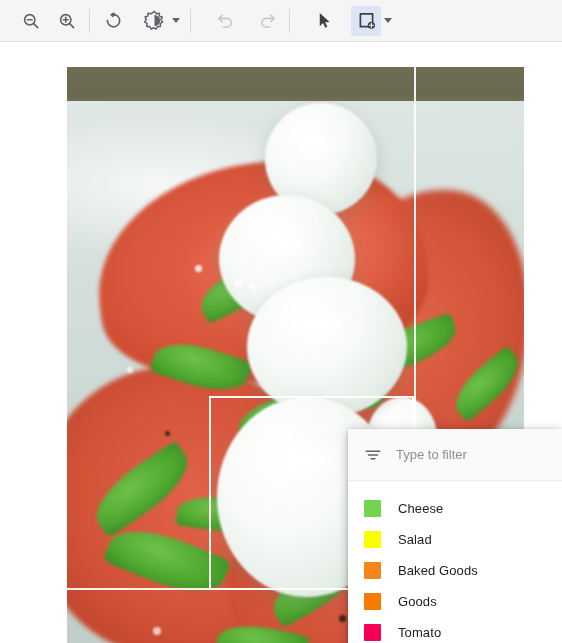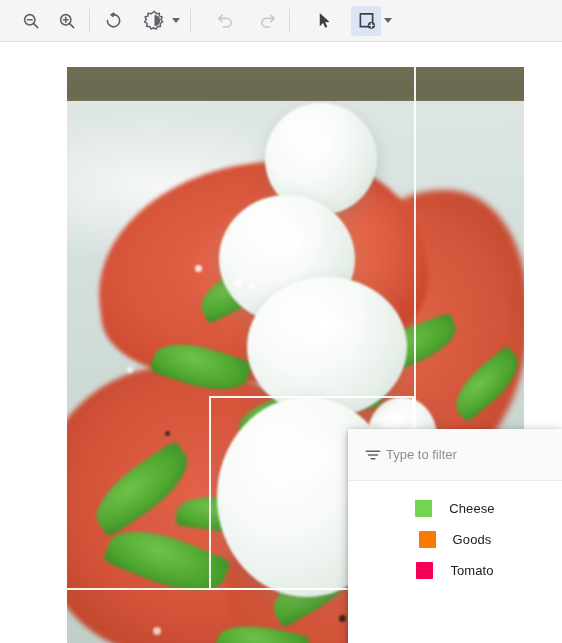--- a/index.html
+++ b/index.html
@@ -226,38 +226,37 @@
     display: flex;
     align-items: center;
     padding: 0 0 0 16px;
     box-sizing: border-box;
   }
   #filter-icon { width: 18px; height: 18px; flex: 0 0 18px; }
   #filter-input {
     border: none;
     outline: none;
     background: transparent;
-    margin-left: 4px;
+    margin-left: 14px;
     font-family: "Liberation Sans", sans-serif;
     font-size: 13px;
     color: #3c4043;
     width: 150px;
     padding: 0;
   }
   #filter-input::placeholder { color: #8b8f93; }
   #legend-list {
     padding: 12px 0 6px 0;
   }
   .legend-row {
     display: flex;
     align-items: center;
     height: 31px;
     padding: 0 16px;
     cursor: pointer;
-    justify-content: center;
   }
   .legend-swatch {
     width: 17px;
     height: 17px;
     flex: 0 0 17px;
     border-radius: 1px;
   }
   .legend-label {
     margin-left: 17px;
     font-size: 13px;
@@ -437,20 +436,28 @@
       </span>
       <input id="filter-input" type="text" placeholder="Type to filter" style="">
     </div>
 
     <div id="legend-list">
       <div class="legend-row">
         <span class="legend-swatch" style="background: rgb(114, 212, 79);"></span>
         <span class="legend-label">Cheese</span>
       </div>
       <div class="legend-row">
+        <span class="legend-swatch" style="background: rgb(250, 255, 0);"></span>
+        <span class="legend-label">Salad</span>
+      </div>
+      <div class="legend-row">
+        <span class="legend-swatch" style="background: rgb(245, 133, 24);"></span>
+        <span class="legend-label">Baked Goods</span>
+      </div>
+      <div class="legend-row">
         <span class="legend-swatch" style="background: rgb(245, 124, 0);"></span>
         <span class="legend-label">Goods</span>
       </div>
       <div class="legend-row">
         <span class="legend-swatch" style="background: rgb(245, 0, 87);"></span>
         <span class="legend-label">Tomato</span>
       </div>
     </div>
   </div>
 </div>

